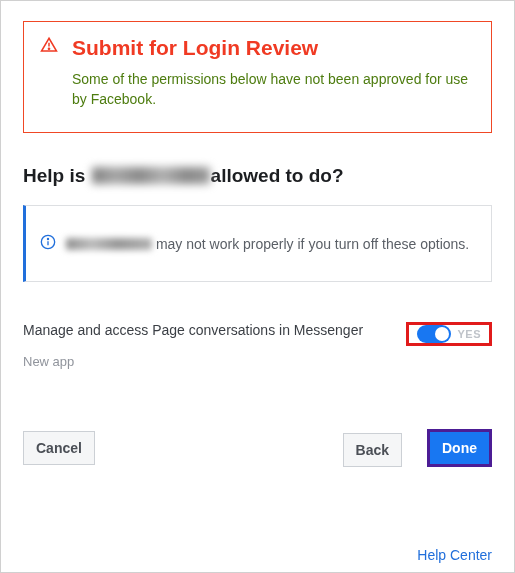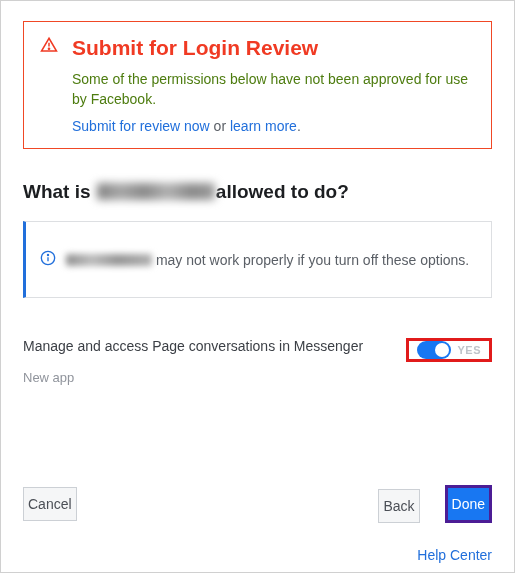--- a/index.html
+++ b/index.html
@@ -111,25 +111,24 @@
     .button-row {
       display: flex;
       justify-content: space-between;
       align-items: center;
     }
     .button-row .right { display: flex; gap: 25px; align-items: flex-end; }
     .btn {
       border: 1px solid #ccd0d5;
       background: #f5f6f7;
       color: #4b4f56;
-      padding: 8px 4px;
+      padding: 8px 12px;
       font-size: 14px;
-      font-weight: 400;
+      font-weight: 700;
       cursor: pointer;
-      margin-top: 40px;
     }
     .btn-primary {
       background: #1877f2;
       border: 3px solid #4c1d95;
       color: #fff;
     }
     .footer {
       position: absolute;
       right: 22px;
       bottom: 9px;
@@ -142,27 +141,24 @@
 <div class="alert-box">
   <span class="alert-icon">
     <svg width="18" height="18" viewBox="0 0 24 24" fill="none" stroke="#f03a23" stroke-width="2">
       <path d="M12 3 L22 20 L2 20 Z"></path>
       <line x1="12" y1="9" x2="12" y2="14"></line>
       <circle cx="12" cy="17" r="0.8" fill="#f03a23"></circle>
     </svg>
   </span>
   <div class="alert-title">Submit for Login Review</div>
   <div class="alert-text">Some of the permissions below have not been approved for use by Facebook.</div>
-  <div class="alert-actions">
-    <a class="link">Submit for review now</a><span class="sep"> or </span><a class="link">learn more</a><span class="sep">.</span>
-  </div>
 </div>
 
 <h2 class="heading">
-  <span>What is </span><span class="blur"></span><span>allowed to do?</span>
+  <span>Help is </span><span class="blur"></span><span>allowed to do?</span>
 </h2>
 
 <div class="info-banner">
   <span>
     <svg width="16" height="16" viewBox="0 0 24 24" fill="none" stroke="#216fdb" stroke-width="2">
       <circle cx="12" cy="12" r="10"></circle>
       <line x1="12" y1="11" x2="12" y2="17"></line>
       <circle cx="12" cy="7.5" r="0.8" fill="#216fdb"></circle>
     </svg>
   </span>

